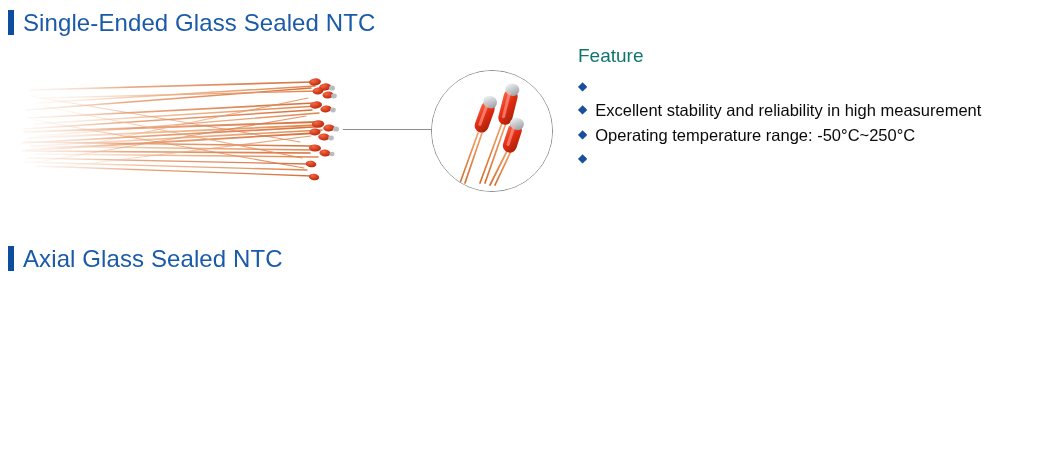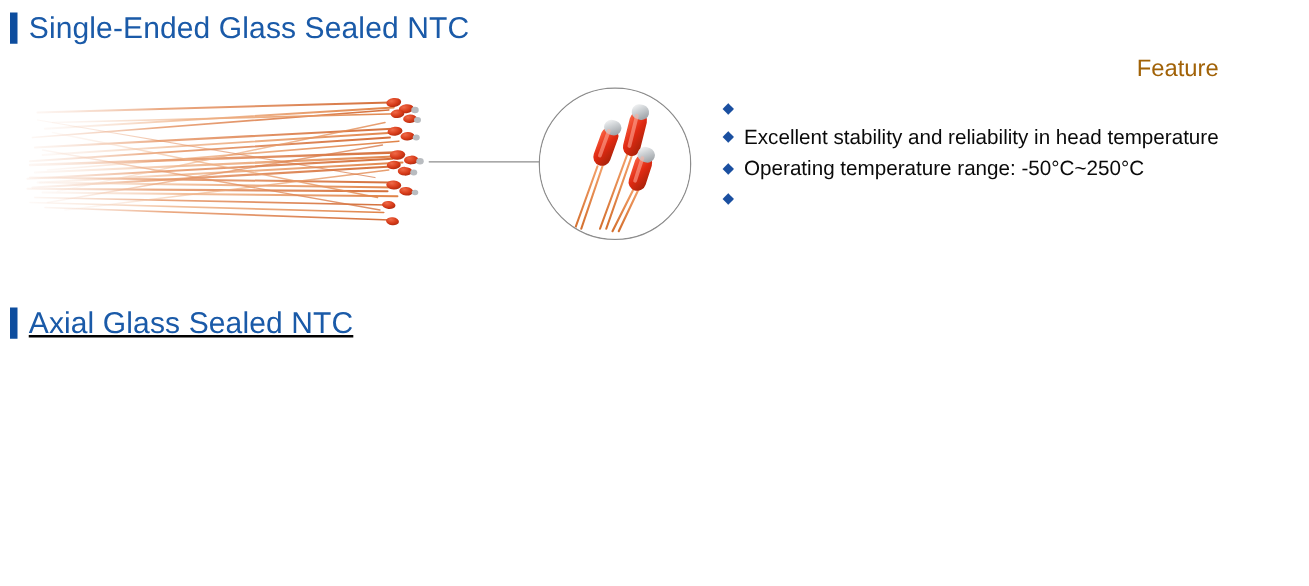--- a/index.html
+++ b/index.html
@@ -26,21 +26,21 @@
 
   
   .heading {
     position: absolute;
     left: 8px;
     display: flex;
     align-items: center;
     gap: 9px;
   }
   #section-single .heading { top: 10px; }
-  #section-axial  .heading { top: 14px; text-decoration: underline; }
+  #section-axial  .heading { top: 14px; }
 
   .accent-bar {
     width: 6px;
     height: 25px;
     background: #0d4d9e;
     flex: 0 0 auto;
   }
   .heading-text {
     font-size: 24px;
     color: #1a5aa8;
@@ -76,24 +76,23 @@
     background: #8d8d8d;
   }
   #connector-single { left: 343px; top: 129px; width: 90px; }
 
   
   .feature-panel { position: absolute; left: 578px; }
   #feature-single { top: 46px; }
 
   .feature-title {
     font-size: 19px;
-    color: #a16207;
+    color: #0f766e;
     margin: 0 0 8px 0;
     line-height: 1.1;
-    text-align: right;
   }
   .feature-list {
     list-style: none;
     margin: 0;
     padding: 0;
   }
   .feature-list li {
     display: flex;
     align-items: flex-start;
     font-size: 16.5px;
@@ -255,21 +254,21 @@
   </div>
 
   <div class="feature-panel" id="feature-single">
     <div class="feature-title">Feature</div>
     <ul class="feature-list">
       <li>
         <span class="bullet">◆</span>
       </li>
       <li>
         <span class="bullet">◆</span>
-        <span>Excellent stability and reliability in head temperature</span>
+        <span>Excellent stability and reliability in high measurement</span>
       </li>
       <li>
         <span class="bullet">◆</span>
         <span>Operating temperature range: -50°C~250°C</span>
       </li>
       <li>
         <span class="bullet">◆</span>
       </li>
     </ul>
   </div>

